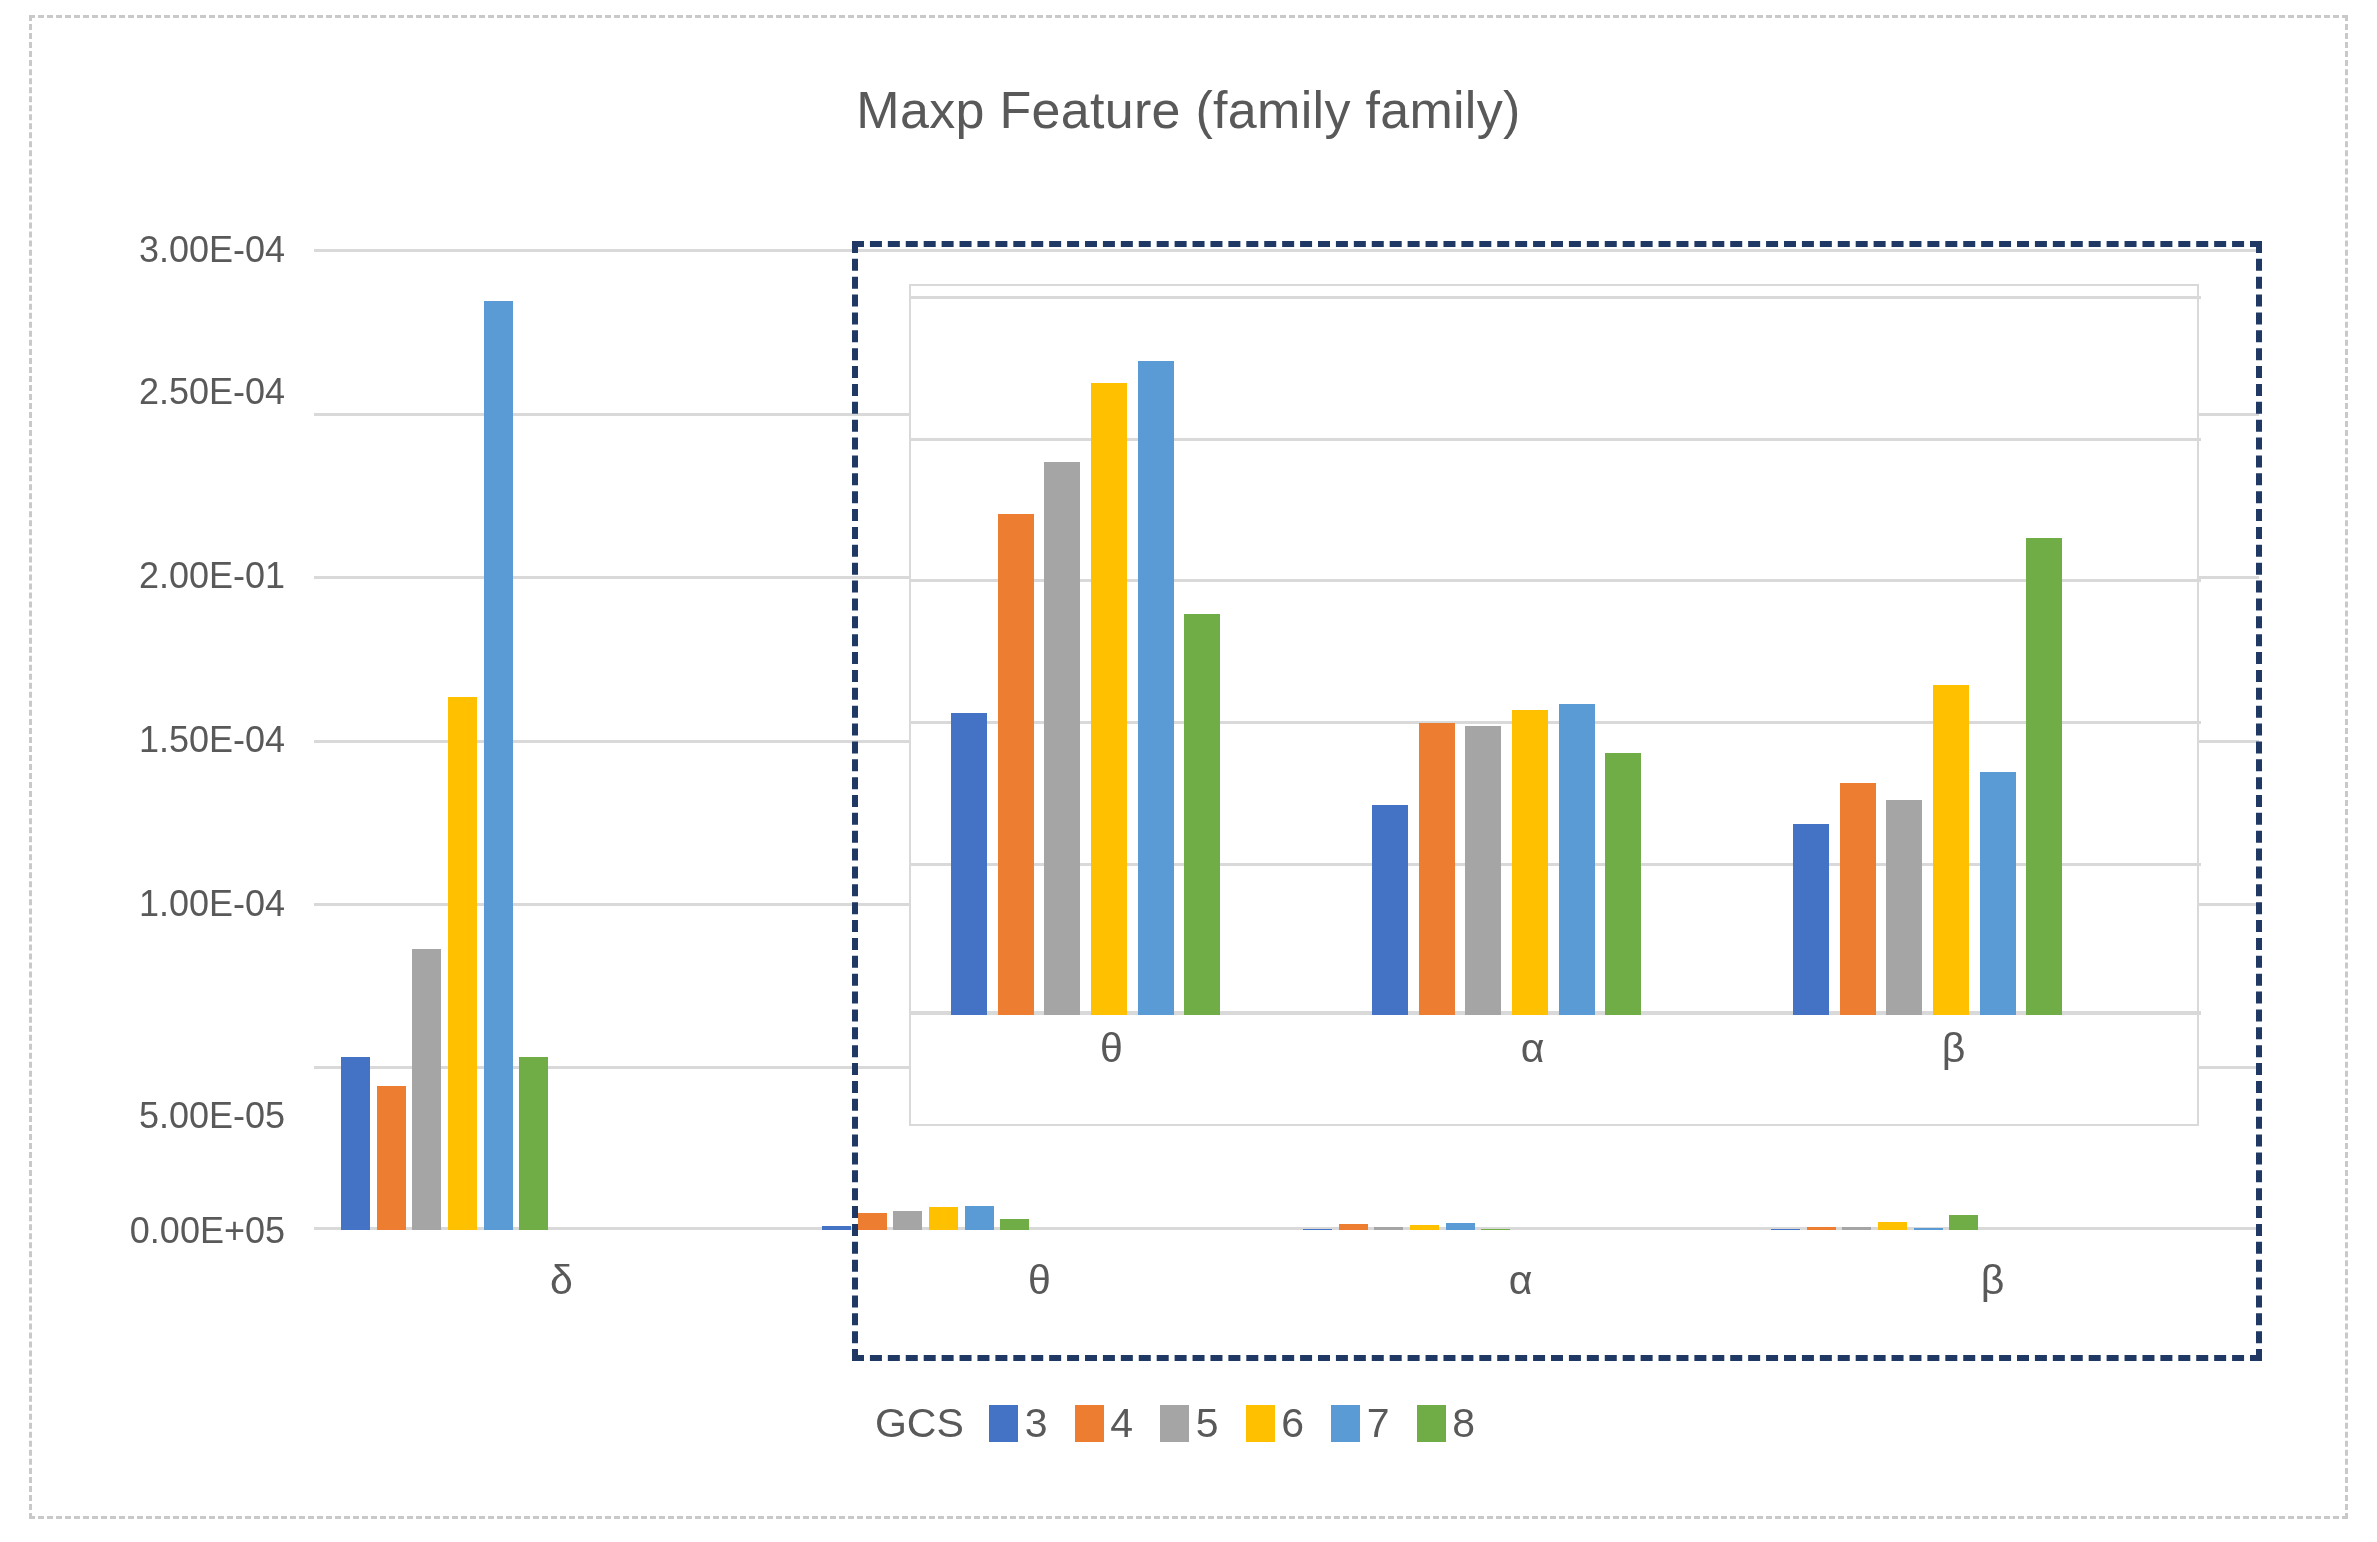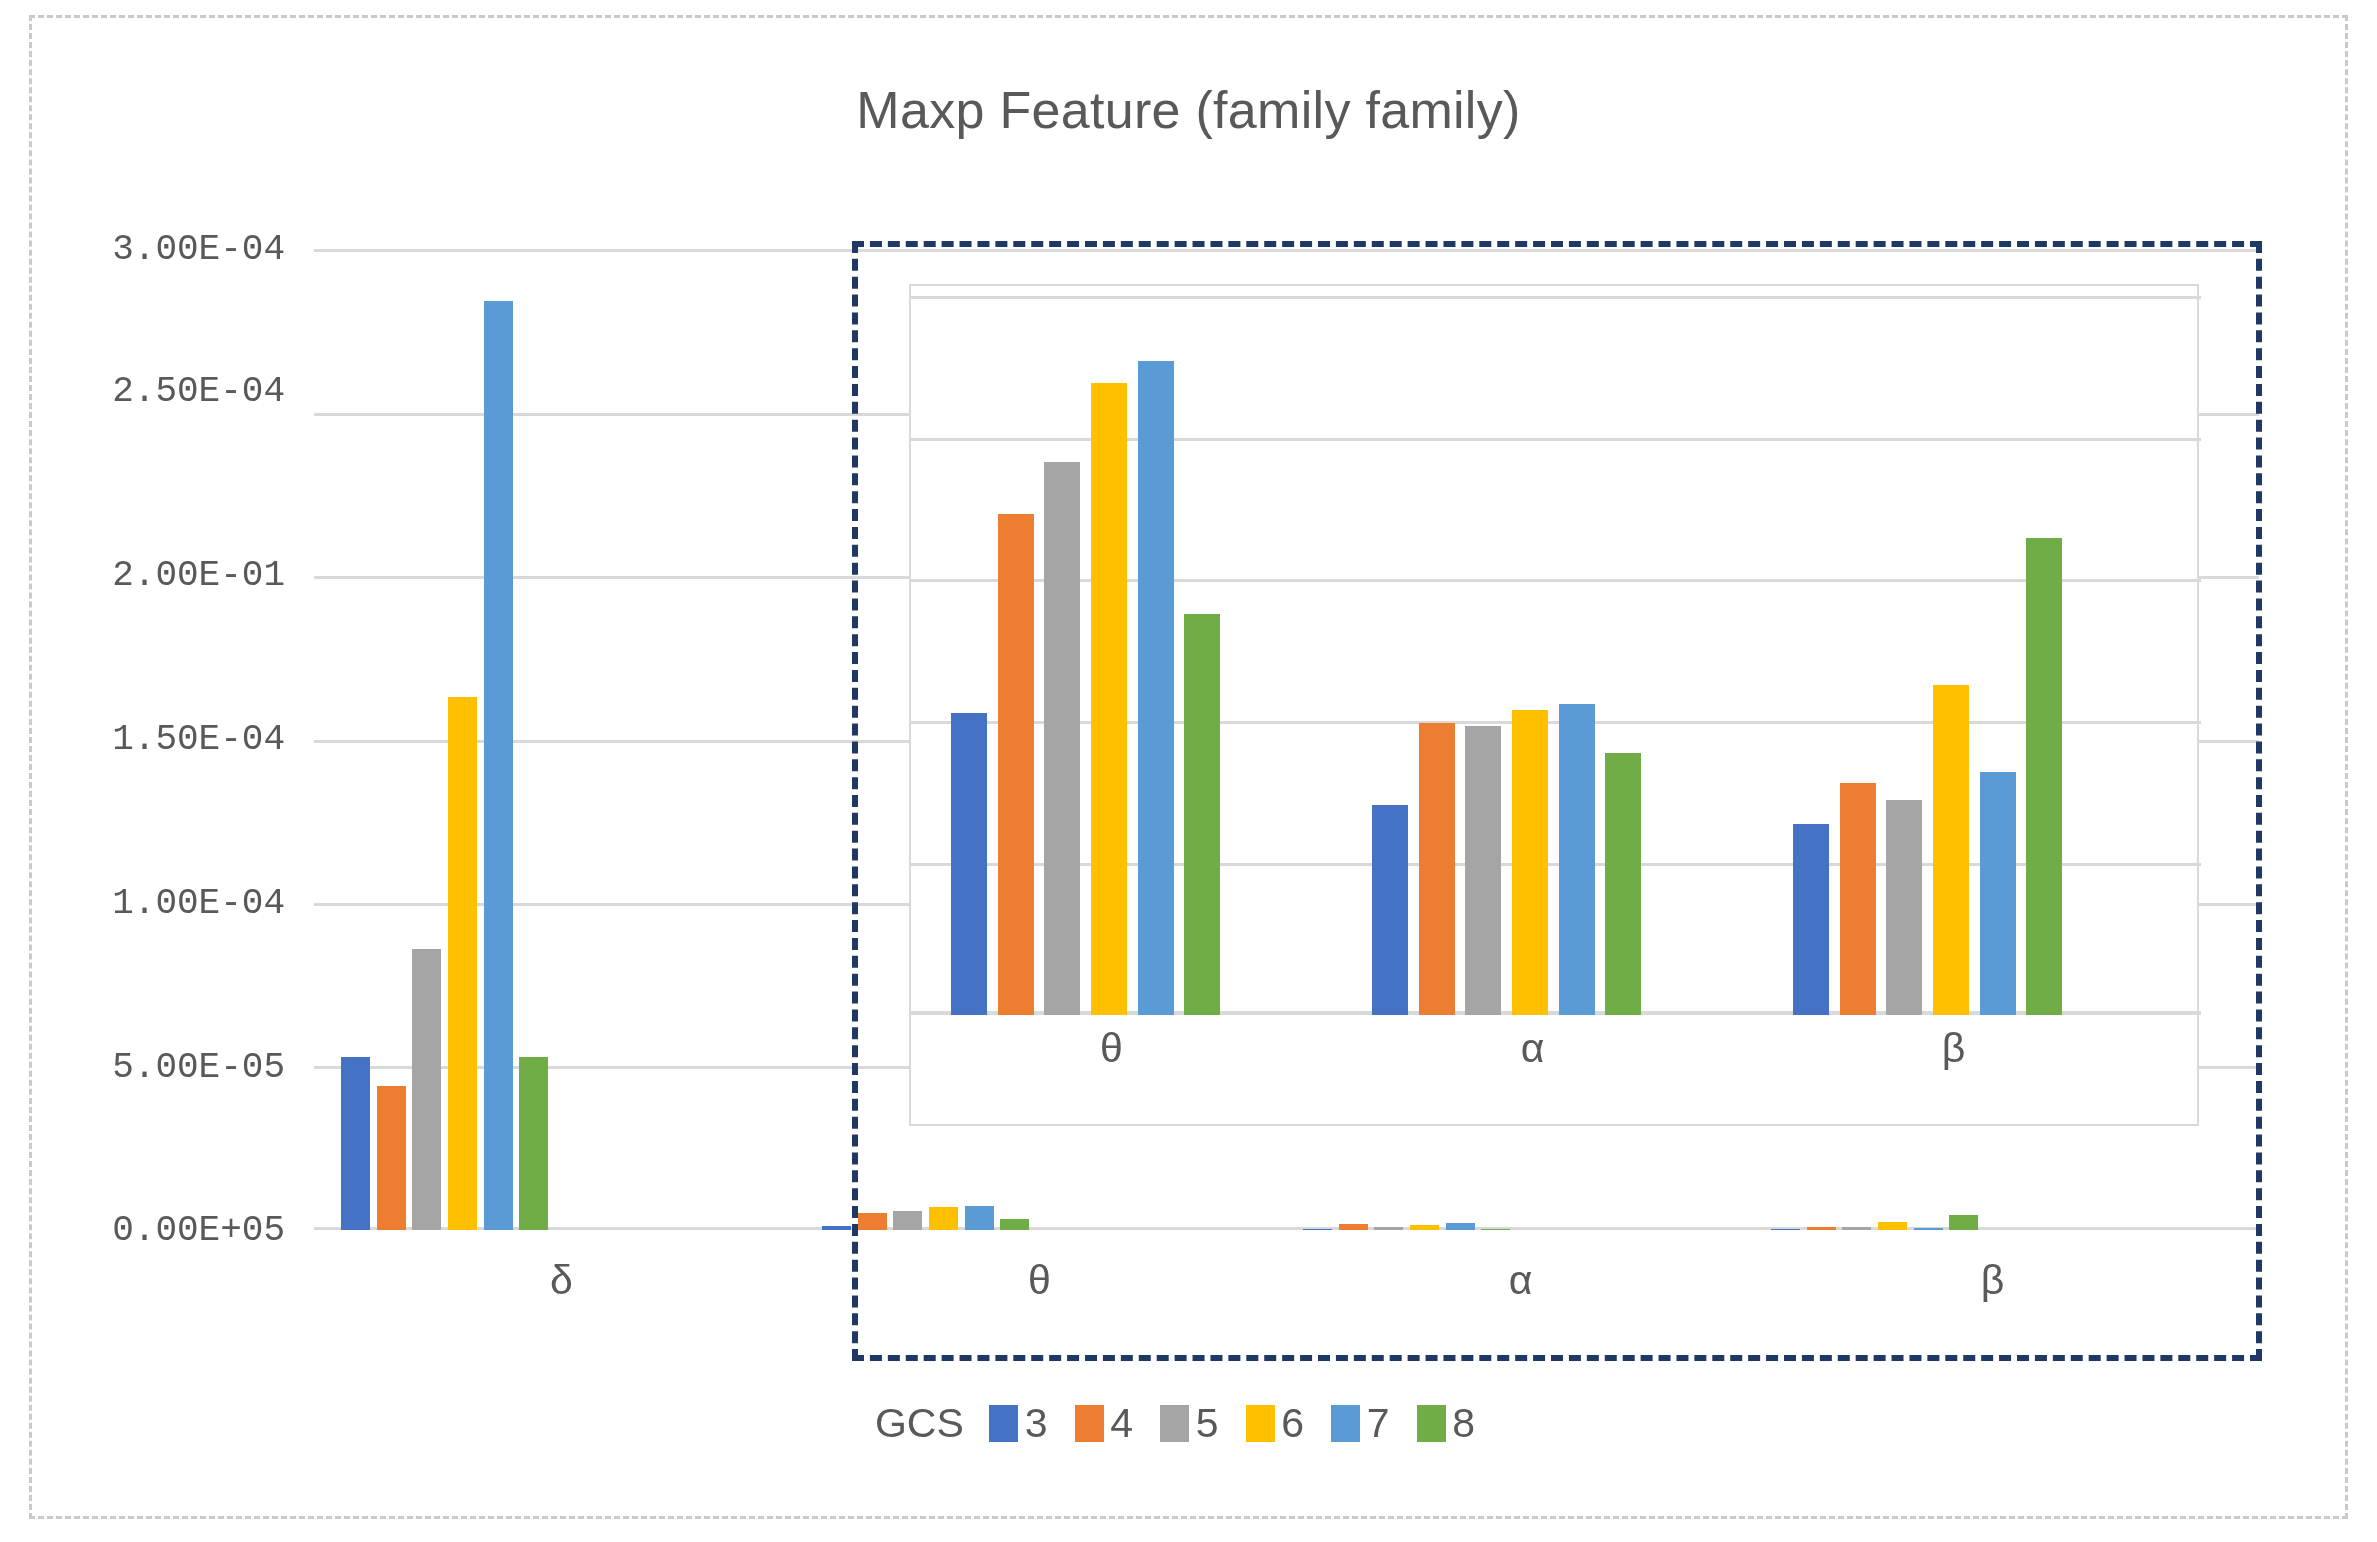--- a/index.html
+++ b/index.html
@@ -44,21 +44,20 @@
     position:absolute;left:0;bottom:0;width:100%;height:3.3px;background:#d9d9d9;
   }
   .ytick-label{
     position:absolute;
     right:2092px;            
     width:267px;
     text-align:right;
     font-size:36px;
     color:#595959;
     white-space:nowrap;
-    font-family:Liberation Mono, monospace;
   }
   
   .main-group{
     position:absolute;bottom:0;height:100%;
   }
   .bars-row{
     position:absolute;bottom:0;left:0;width:100%;height:100%;
     display:flex;align-items:flex-end;justify-content:flex-start;
   }
   .bar{
@@ -131,21 +130,21 @@
 <div id="outer-frame"></div>
 
 <div id="chart-title">Maxp Feature (family family)</div>
 
 <div id="ytick-labels">
   <div class="ytick-label" style="top:229px">3.00E-04</div>
   <div class="ytick-label" style="top:371px">2.50E-04</div>
   <div class="ytick-label" style="top:555px">2.00E-01</div>
   <div class="ytick-label" style="top:719px">1.50E-04</div>
   <div class="ytick-label" style="top:883px">1.00E-04</div>
-  <div class="ytick-label" style="top:1047px">5.00E-05</div>
+  <div class="ytick-label" style="top:1095px">5.00E-05</div>
   <div class="ytick-label" style="top:1210px">0.00E+05</div>
 </div>
 
 <div id="main-plot">
   <div class="main-grid-line" style="top:0px"></div>
   <div class="main-grid-line" style="top:164px"></div>
   <div class="main-grid-line" style="top:327px"></div>
   <div class="main-grid-line" style="top:491px"></div>
   <div class="main-grid-line" style="top:654px"></div>
   <div class="main-grid-line" style="top:817px"></div>

